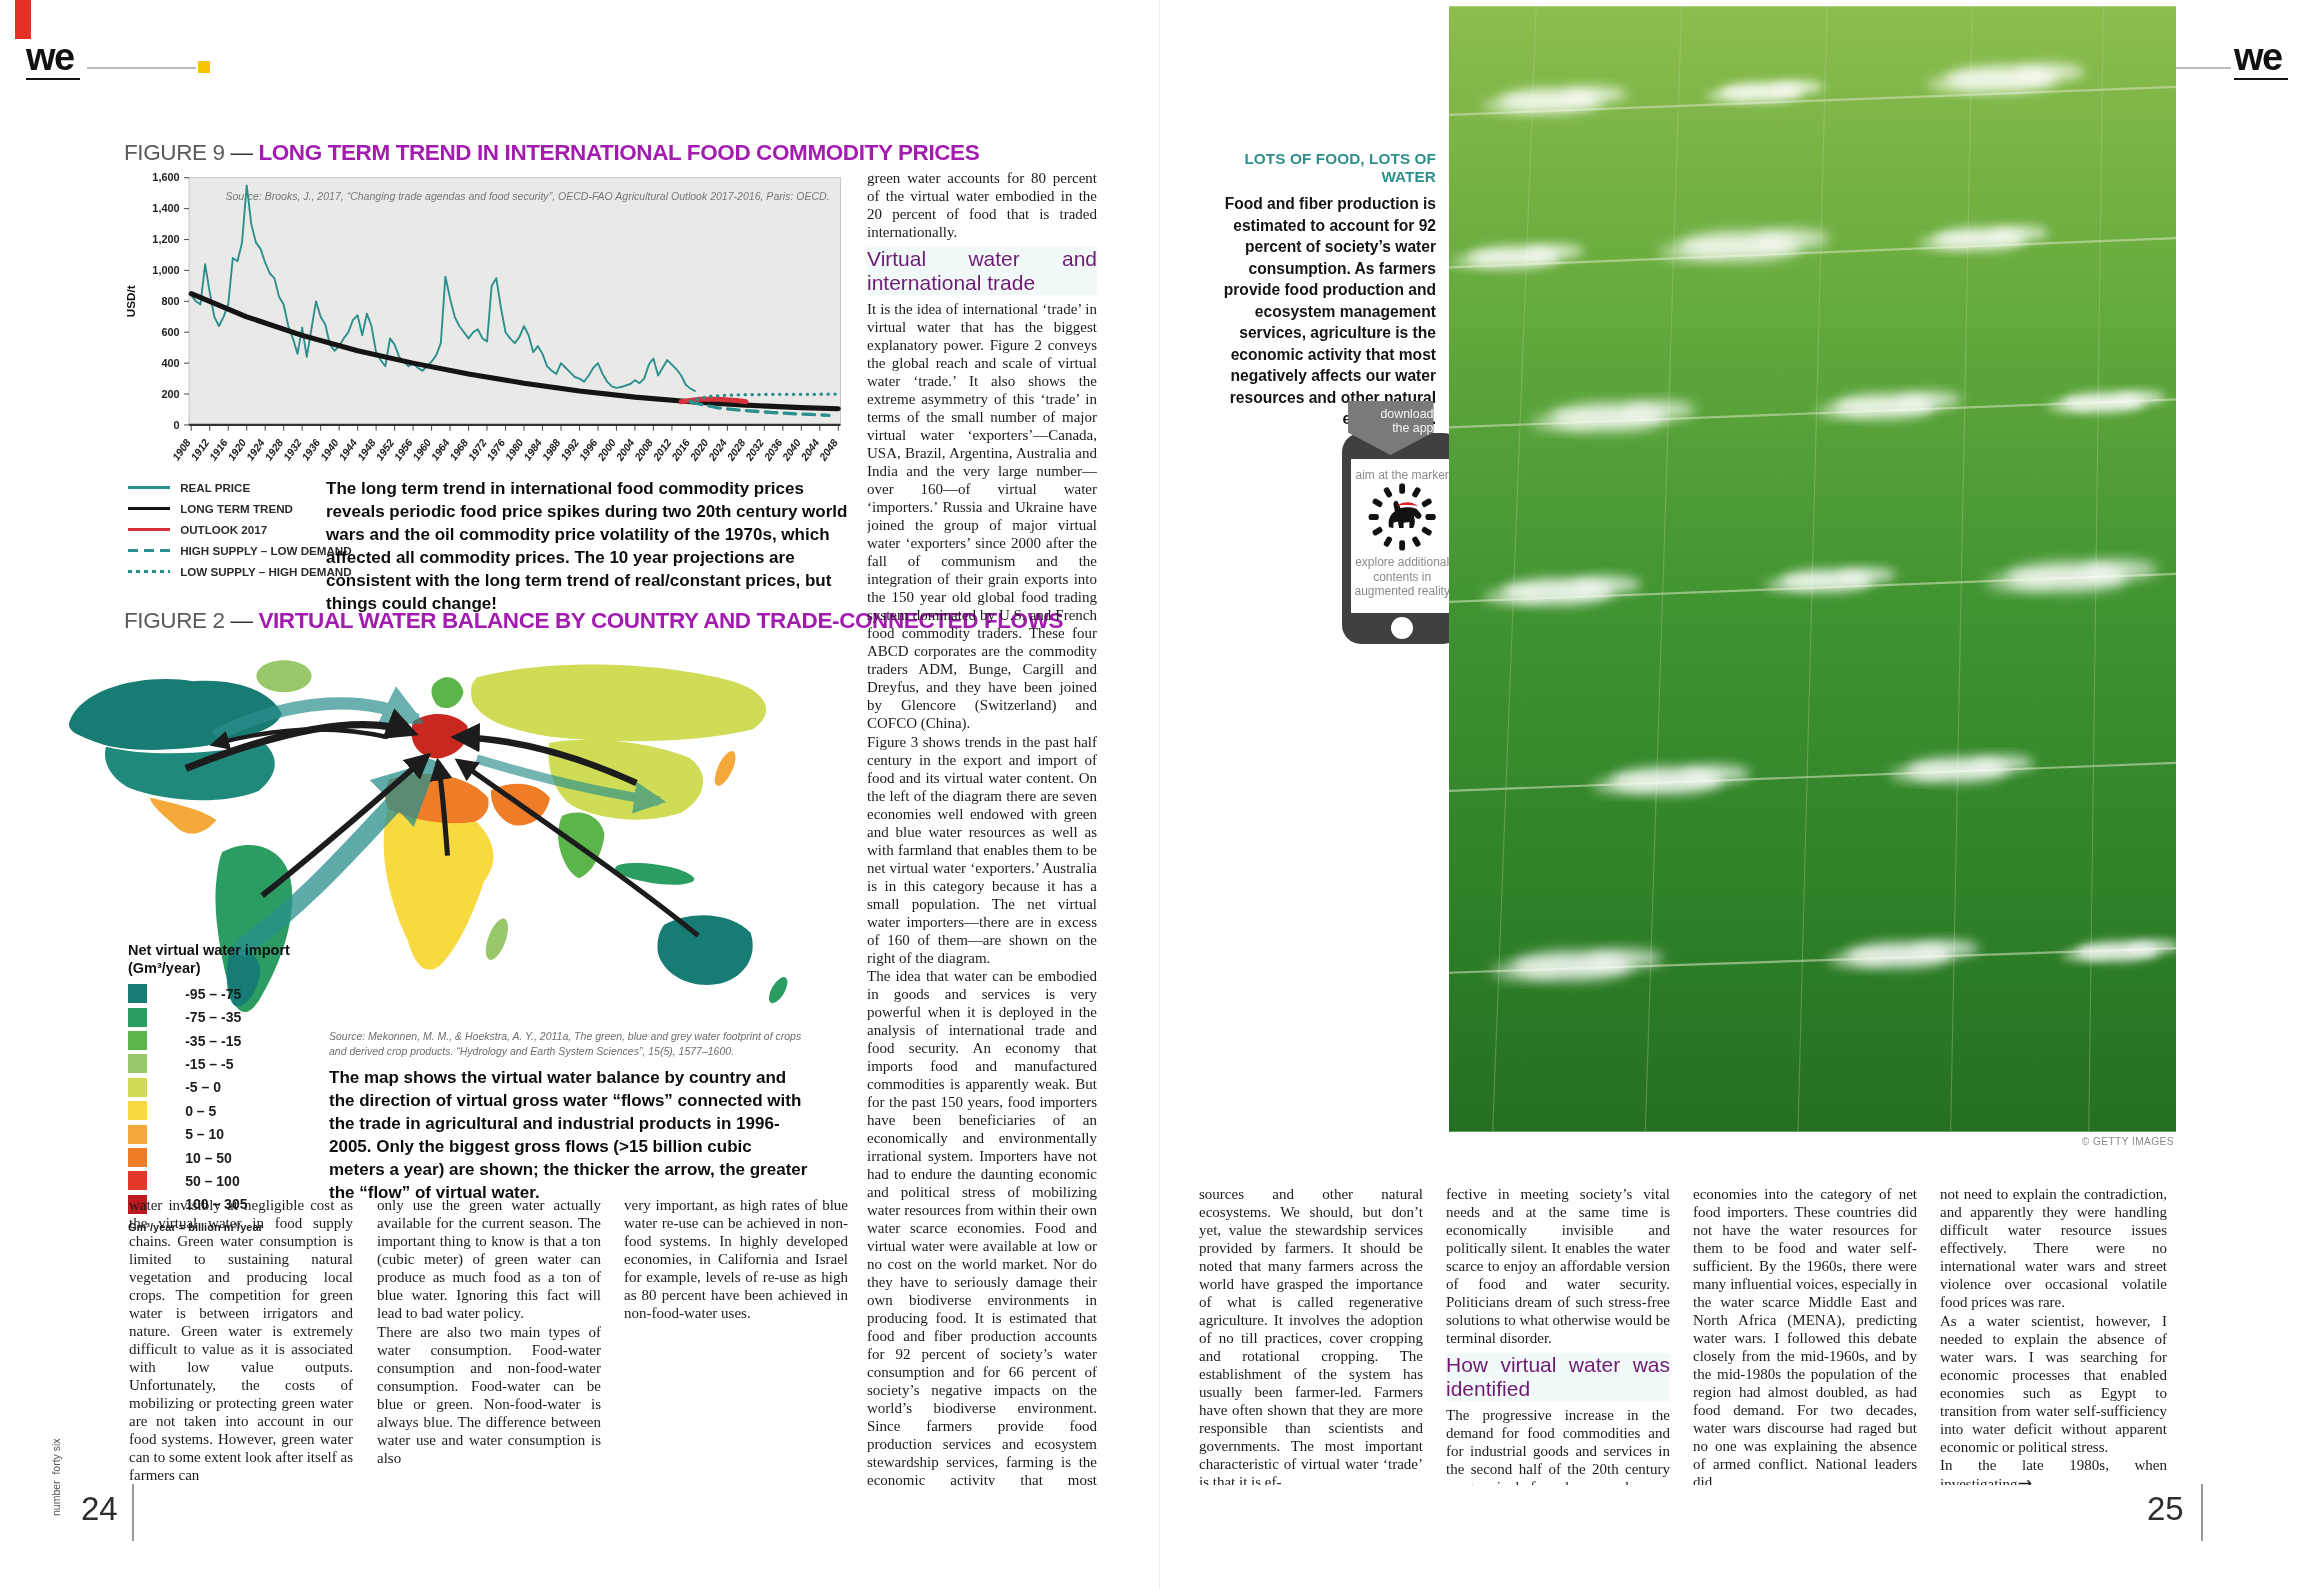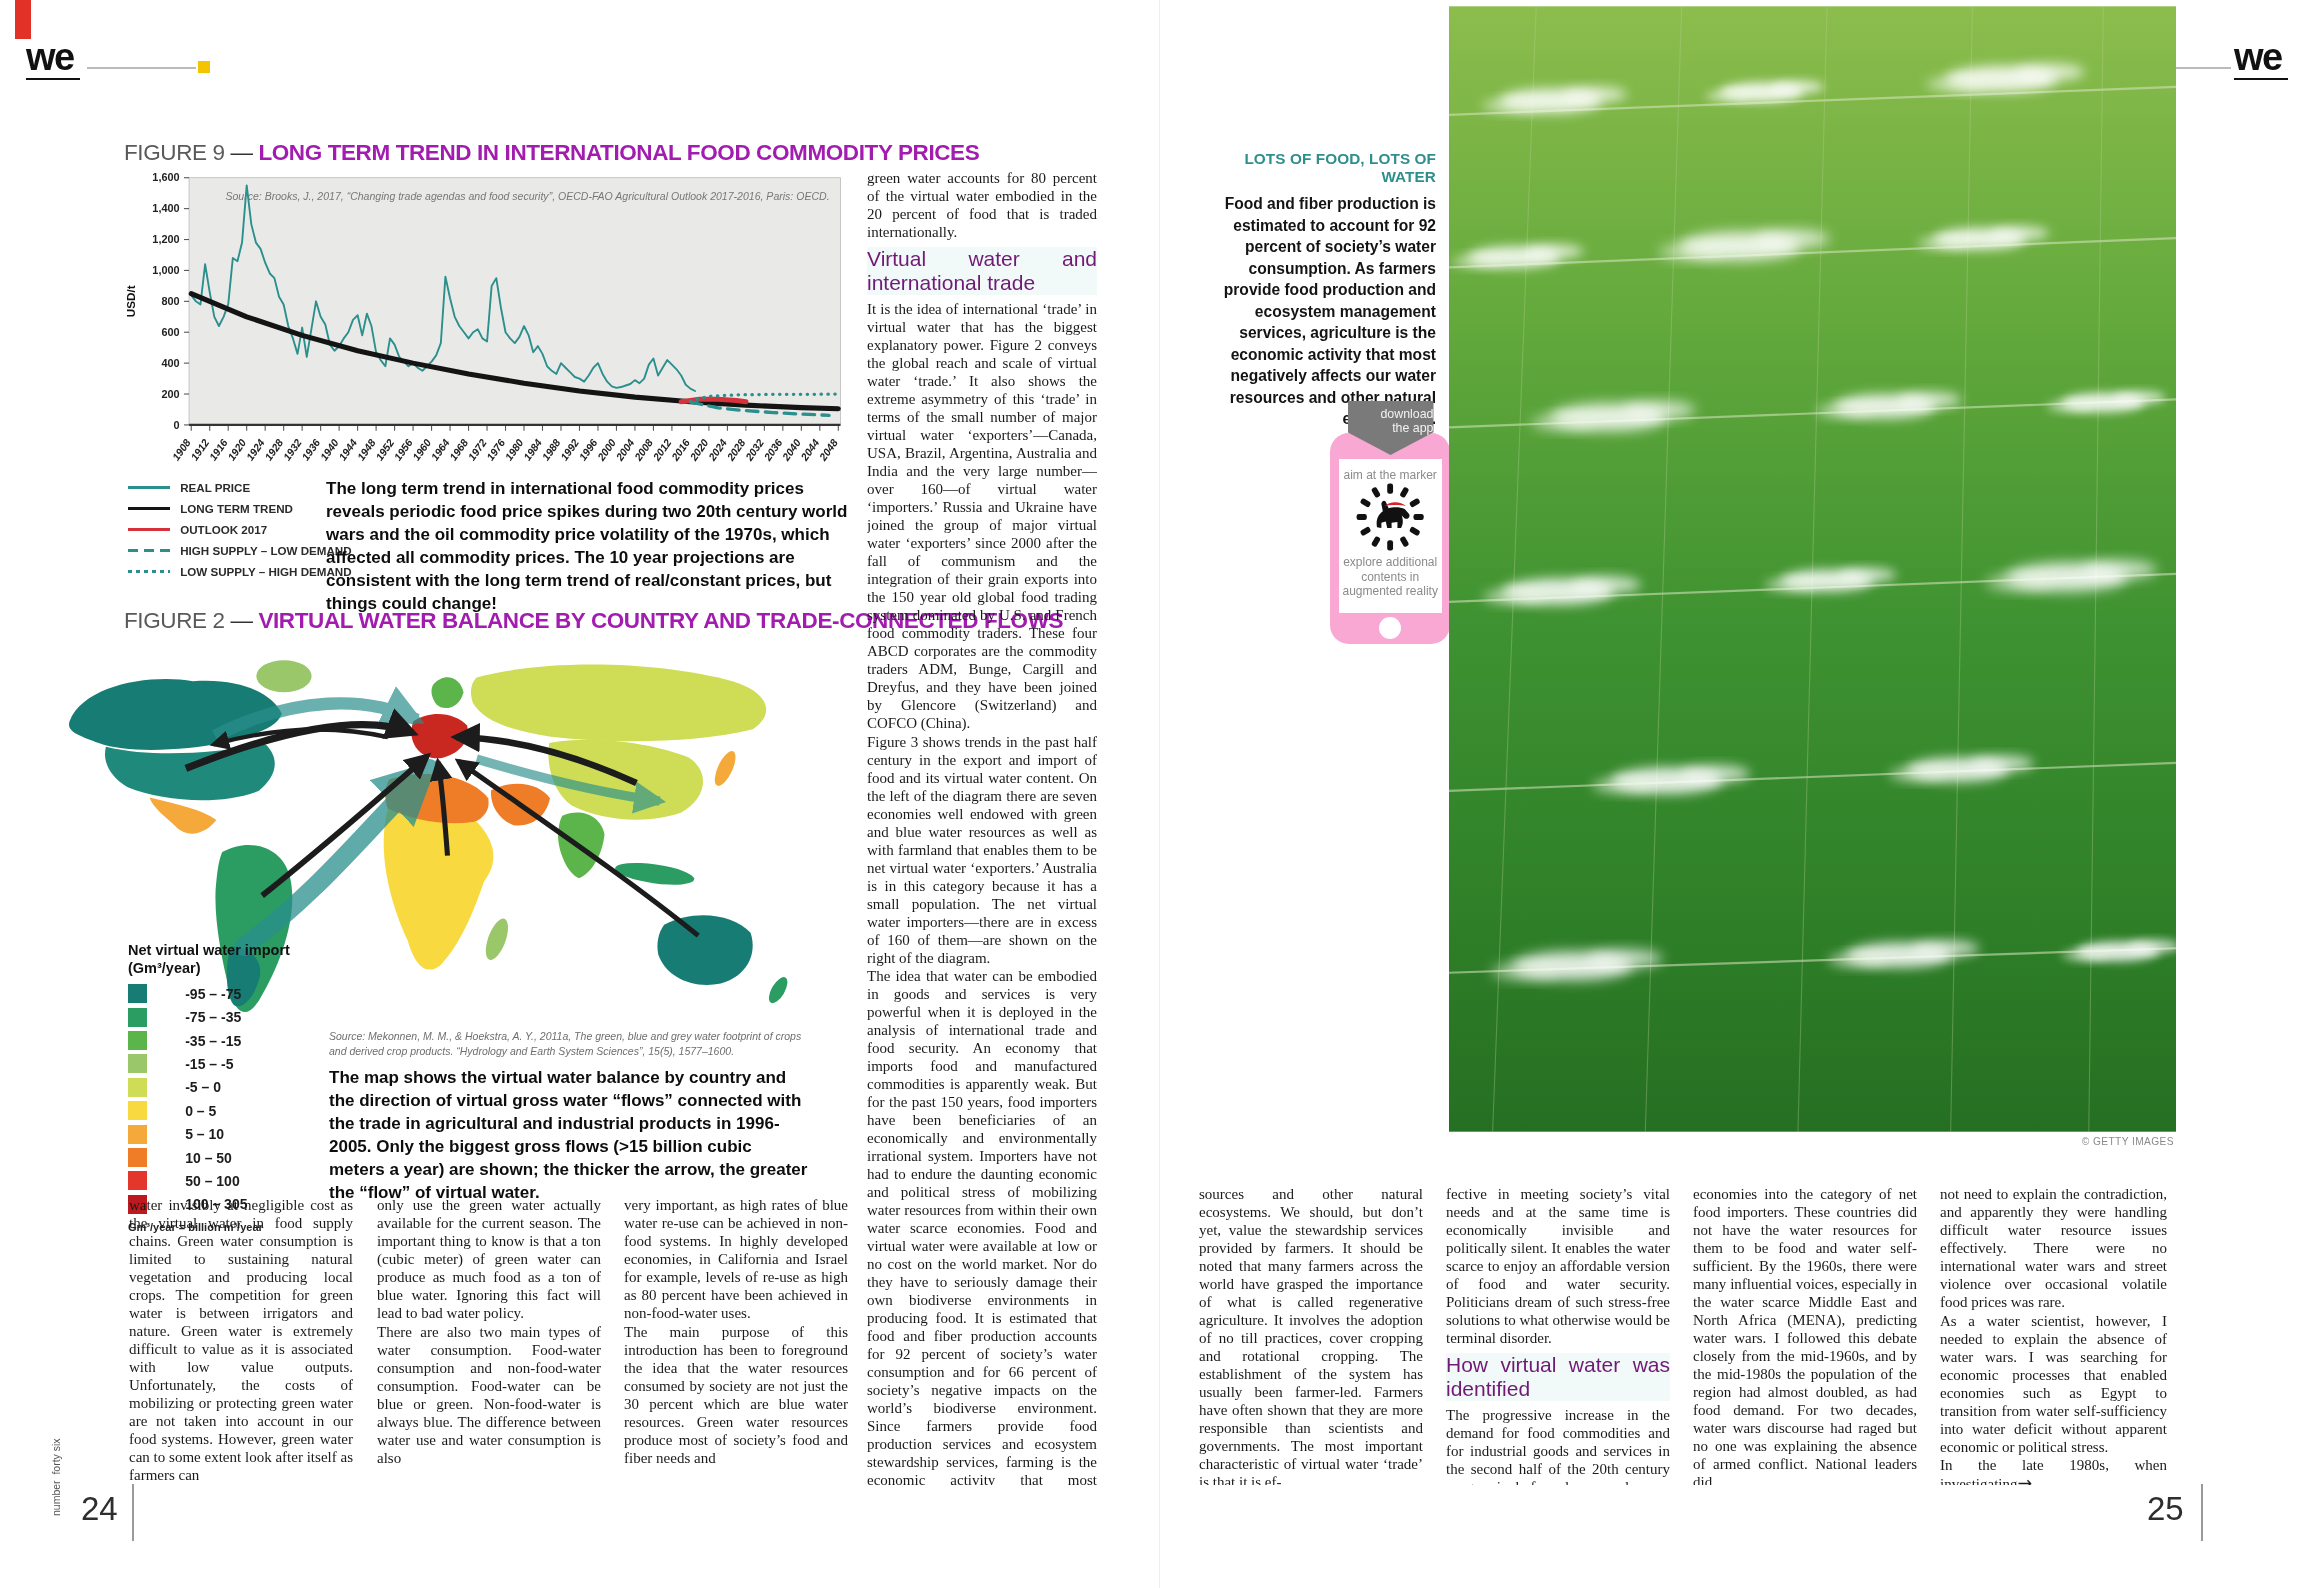--- a/index.html
+++ b/index.html
@@ -37,21 +37,21 @@
   .serif-col{font-size:15px;line-height:18px;text-align:justify;overflow:hidden;}
   .serif-col p{margin:0 0 0.7px 0;}
   .teal-heading{font-family:"Liberation Sans",sans-serif;font-size:21px;line-height:24px;
                 color:#701a75;font-weight:400;background:rgba(120,200,200,0.10);
                 display:inline-block;margin:5.8px 0 4.4px 0;}
   
   .sidebar{font-family:"Liberation Sans",sans-serif;font-weight:700;text-align:right;}
   .sidebar .sb-title{font-size:15.3px;color:#2f8f8c;margin-bottom:7.3px;letter-spacing:0.1px;}
   .sidebar .sb-body{font-size:15.6px;line-height:21.5px;color:#141414;}
   
-  .phone{position:absolute;left:0;top:32px;width:120px;height:211px;background:#f9a8d4;border-radius:19px;}
+  .phone{position:absolute;left:12px;top:32px;width:120px;height:211px;background:#404040;border-radius:19px;}
   .phone-screen{position:absolute;left:8.7px;top:26px;width:103px;height:154px;background:#fff;}
   .phone-home{position:absolute;left:49px;bottom:5.1px;width:22px;height:22px;background:#fff;border-radius:50%;}
   .app-banner{position:absolute;left:17.5px;top:0;width:86px;height:54px;background:#7a7a7a;
               clip-path:polygon(0 0,100% 0,100% 58%,50% 100%,0 58%);
               color:#f2f2f2;font-family:"Liberation Sans",sans-serif;font-size:12.4px;
               text-align:right;line-height:14.5px;padding-top:5.8px;box-sizing:border-box;}
   .app-text{font-family:"Liberation Sans",sans-serif;font-size:12px;line-height:14.5px;
             color:#8b8b8b;text-align:center;}
   .credit{font-family:"Liberation Sans",sans-serif;font-size:10.2px;color:#8a8a8a;letter-spacing:0.4px;}
   
@@ -318,21 +318,20 @@
 
   <div class="abs serif-col" style="left:129px;top:1196px;width:224px;height:289px;">
       <p>water invisibly at negligible cost as the virtual water in food supply chains. Green water consumption is limited to sustaining natural vegetation and producing local crops. The competition for green water is between irrigators and nature. Green water is extremely difficult to value as it is associated with low value outputs. Unfortunately, the costs of mobilizing or protecting green water are not taken into account in our food systems. However, green water can to some extent look after itself as farmers can</p>
     </div>
   <div class="abs serif-col" style="left:377px;top:1196px;width:224px;height:289px;">
       <p>only use the green water actually available for the current season. The important thing to know is that a ton (cubic meter) of green water can produce as much food as a ton of blue water. Ignoring this fact will lead to bad water policy.</p>
       <p>There are also two main types of water consumption. Food-water consumption and non-food-water consumption. Food-water can be blue or green. Non-food-water is always blue. The difference between water use and water consumption is also</p>
     </div>
   <div class="abs serif-col" style="left:624px;top:1196px;width:224px;height:289px;">
       <p>very important, as high rates of blue water re-use can be achieved in non-food systems. In highly developed economies, in California and Israel for example, levels of re-use as high as 80 percent have been achieved in non-food-water uses.</p>
-      <p>The main purpose of this introduction has been to foreground the idea that the water resources consumed by society are not just the 30 percent which are blue water resources. Green water resources produce most of society’s food and fiber needs and</p>
     </div>
 
   <div class="abs serif-col" style="left:867px;top:169px;width:230px;height:1316px;" id="tall-col">
     <p>green water accounts for 80 percent of the virtual water embodied in the 20 percent of food that is traded internationally.</p>
     <div class="teal-heading">Virtual water and international trade</div>
     <div id="tall-col-paras">
         <p>It is the idea of international ‘trade’ in virtual water that has the biggest explanatory power. Figure 2 conveys the global reach and scale of virtual water ‘trade.’ It also shows the extreme asymmetry of this ‘trade’ in terms of the small number of major virtual water ‘exporters’—Canada, USA, Brazil, Argentina, Australia and India and the very large number—over 160—of virtual water ‘importers.’ Russia and Ukraine have joined the group of major virtual water ‘exporters’ since 2000 after the fall of communism and the integration of their grain exports into the 150 year old global food trading system dominated by U.S. and French food commodity traders. These four ABCD corporates are the commodity traders ADM, Bunge, Cargill and Dreyfus, and they have been joined by Glencore (Switzerland) and COFCO (China).</p>
         <p>Figure 3 shows trends in the past half century in the export and import of food and its virtual water content. On the left of the diagram there are seven economies well endowed with green and blue water resources as well as with farmland that enables them to be net virtual water ‘exporters.’ Australia is in this category because it has a small population. The net virtual water importers—there are in excess of 160  of them—are shown on the right of the diagram.</p>
         <p>The idea that water can be embodied in goods and services is very powerful when it is deployed in the analysis of international trade and food security. An economy that imports food and manufactured commodities is apparently weak. But for the past 150 years, food importers have been beneficiaries of an economically and environmentally irrational system. Importers have not had to endure the daunting economic and political stress of mobilizing water resources from within their own water scarce economies. Food and virtual water were available at low or no cost on the world market. Nor do they have to seriously damage their own biodiverse environments in producing food. It is estimated that food and fiber production accounts for 92 percent of society’s water consumption and for 66 percent of society’s negative impacts on the world’s biodiverse environment. Since farmers provide food production services and ecosystem stewardship services, farming is the economic activity that most negatively impacts our water re-</p>
       </div>

